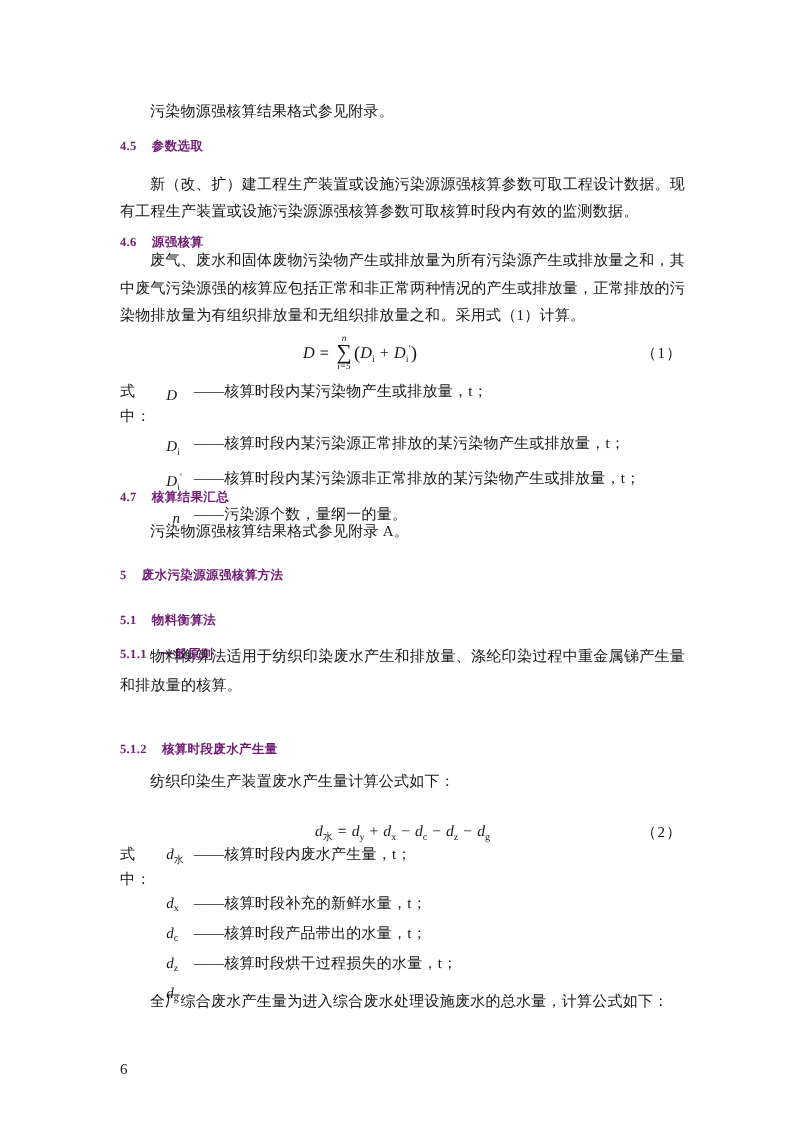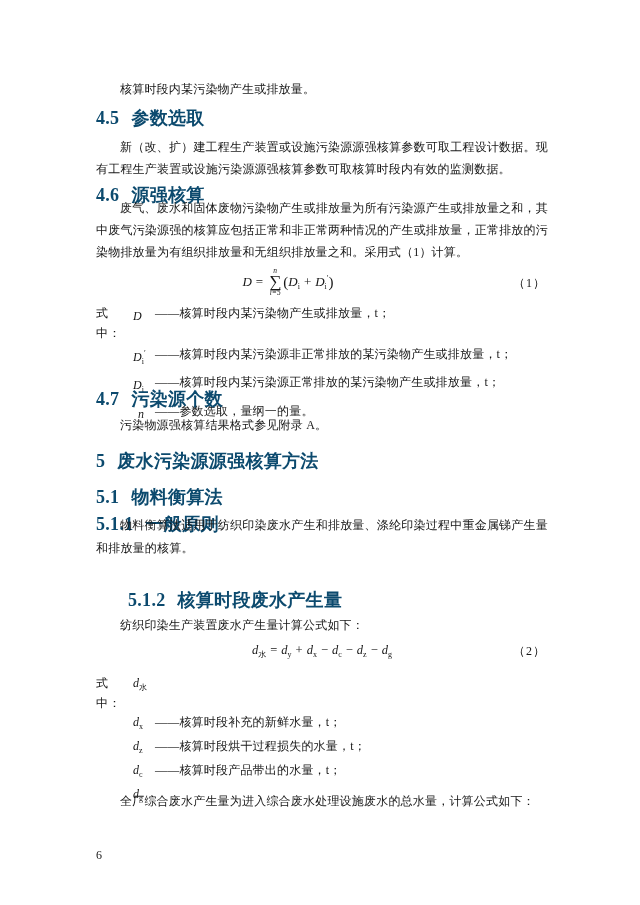--- a/index.html
+++ b/index.html
@@ -15,22 +15,22 @@
   .blk {
     position:absolute; left:96px; width:452px;
     font-size:12px; line-height:22px;
     text-align:justify;
     letter-spacing:0.2px;
   }
   .indent { text-indent:24px; }
   .heading {
     position:absolute; left:96px; width:452px;
     font-family:"Liberation Sans","DejaVu Sans",sans-serif;
-    font-weight:700; font-size:18px; line-height:18px;
-    color:#0c4a6e; text-align:left; letter-spacing:0.3px;
+    font-weight:700; font-size:10px; line-height:18px;
+    color:#701a75; text-align:left; letter-spacing:0.3px;
   }
   .heading .num { display:inline-block; margin-right:12px; font-family:"Liberation Serif","DejaVu Serif",serif; font-weight:700; }
   
   .formula-row {
     position:absolute; left:96px; width:452px;
     display:flex; align-items:center; justify-content:center;
   }
   .formula { font-size:13px; white-space:nowrap; }
   .formula i, .where .sym i { font-style:italic; font-family:"Liberation Serif","DejaVu Serif",serif; }
   .formula .op { padding:0 4px; }
@@ -52,21 +52,21 @@
   .desc { flex:1 1 auto; letter-spacing:0.2px; }
   .lh20 .where-line { line-height:20.4px; }
   .lh19 .where-line { line-height:19.7px; }
   .page-number { position:absolute; left:96px; font-size:12px; }
 </style>
 </head>
 <body>
 
 <div class="page">
 
-  <div class="blk indent" style="top:78px;">核算时段内某污染物产生或排放量。</div>
+  <div class="blk indent" style="top:78px;">污染物源强核算结果格式参见附录。</div>
 
   <div class="heading" style="top:109px;">
     <span class="num">4.5</span><span>参数选取</span>
   </div>
 
   <div class="blk indent" style="top:136px;">新（改、扩）建工程生产装置或设施污染源源强核算参数可取工程设计数据。现有工程生产装置或设施污染源源强核算参数可取核算时段内有效的监测数据。</div>
 
   <div class="heading" style="top:186px;">
     <span class="num">4.6</span><span>源强核算</span>
   </div>
@@ -85,87 +85,88 @@
   </div>
 
   <div class="where lh20" style="top:303px;">
     <div class="where-line">
       <span class="wl-pre">式中：</span>
       <span class="sym"><i>D</i><sub></sub><sup></sup></span>
       <span class="desc">——核算时段内某污染物产生或排放量，t；</span>
     </div>
     <div class="where-line">
       <span class="wl-pre"></span>
+      <span class="sym"><i>D</i><sub>i</sub><sup></sup></span>
+      <span class="desc">——核算时段内某污染源正常排放的某污染物产生或排放量，t；</span>
+    </div>
+    <div class="where-line">
+      <span class="wl-pre"></span>
       <span class="sym"><i>D</i><sub>i</sub><sup>′</sup></span>
       <span class="desc">——核算时段内某污染源非正常排放的某污染物产生或排放量，t；</span>
     </div>
     <div class="where-line">
       <span class="wl-pre"></span>
-      <span class="sym"><i>D</i><sub>i</sub><sup></sup></span>
-      <span class="desc">——核算时段内某污染源正常排放的某污染物产生或排放量，t；</span>
-    </div>
-    <div class="where-line">
-      <span class="wl-pre"></span>
       <span class="sym" style="padding-left:5px;"><i>n</i><sub></sub><sup></sup></span>
-      <span class="desc">——参数选取，量纲一的量。</span>
+      <span class="desc">——污染源个数，量纲一的量。</span>
     </div>
   </div>
 
   <div class="heading" style="top:390px;">
-    <span class="num">4.7</span><span>污染源个数</span>
+    <span class="num">4.7</span><span>核算结果汇总</span>
   </div>
 
   <div class="blk indent" style="top:413px; line-height:24px;">污染物源强核算结果格式参见附录 A。</div>
 
   <div class="heading" style="top:452px;">
     <span class="num">5</span><span>废水污染源源强核算方法</span>
   </div>
 
   <div class="heading" style="top:488px;">
     <span class="num">5.1</span><span>物料衡算法</span>
   </div>
 
   <div class="heading" style="top:515px;">
     <span class="num">5.1.1</span><span>一般原则</span>
   </div>
 
   <div class="blk indent" style="top:514px; line-height:23px;">物料衡算法适用于纺织印染废水产生和排放量、涤纶印染过程中重金属锑产生量和排放量的核算。</div>
 
-  <div class="heading" style="top:591px;margin-left:32px;">
+  <div class="heading" style="top:591px;">
     <span class="num">5.1.2</span><span>核算时段废水产生量</span>
   </div>
 
   <div class="blk indent" style="top:613px; line-height:24px;">纺织印染生产装置废水产生量计算公式如下：</div>
 
-  <div class="formula-row" style="top:641px; height:20px;">
+  <div class="formula-row" style="top:656px; height:20px;">
     <span class="formula" style="font-size:12.5px;">
       <i>d</i><sub>水</sub><span class="op">=</span><i>d</i><sub>y</sub><span class="op">+</span><i>d</i><sub>x</sub><span class="op">−</span><i>d</i><sub>c</sub><span class="op">−</span><i>d</i><sub>z</sub><span class="op">−</span><i>d</i><sub>g</sub>
     </span>
     <span class="eq-num">（2）</span>
   </div>
 
   <div class="where lh19" style="top:674px;">
     <div class="where-line">
       <span class="wl-pre">式中：</span>
       <span class="sym"><i>d</i><sub>水</sub></span>
+      <span class="desc">——核算时段内废水产生量，t；</span>
     </div>
     <div class="where-line">
       <span class="wl-pre"></span>
       <span class="sym"><i>d</i><sub>x</sub></span>
       <span class="desc">——核算时段补充的新鲜水量，t；</span>
     </div>
     <div class="where-line">
       <span class="wl-pre"></span>
-      <span class="sym"><i>d</i><sub>z</sub></span>
-      <span class="desc">——核算时段烘干过程损失的水量，t；</span>
+      <span class="sym"><i>d</i><sub>c</sub></span>
+      <span class="desc">——核算时段产品带出的水量，t；</span>
     </div>
     <div class="where-line">
       <span class="wl-pre"></span>
-      <span class="sym"><i>d</i><sub>c</sub></span>
-      <span class="desc">——核算时段产品带出的水量，t；</span>
+      <span class="sym"><i>d</i><sub>z</sub></span>
+      <span class="desc">——核算时段烘干过程损失的水量，t；</span>
     </div>
     <div class="where-line">
       <span class="wl-pre"></span>
       <span class="sym"><i>d</i><sub>g</sub></span>
     </div>
   </div>
 
   <div class="blk indent" style="top:789px; line-height:24px;">全厂综合废水产生量为进入综合废水处理设施废水的总水量，计算公式如下：</div>
 
   <div class="page-number" style="top:848px;">6</div>

